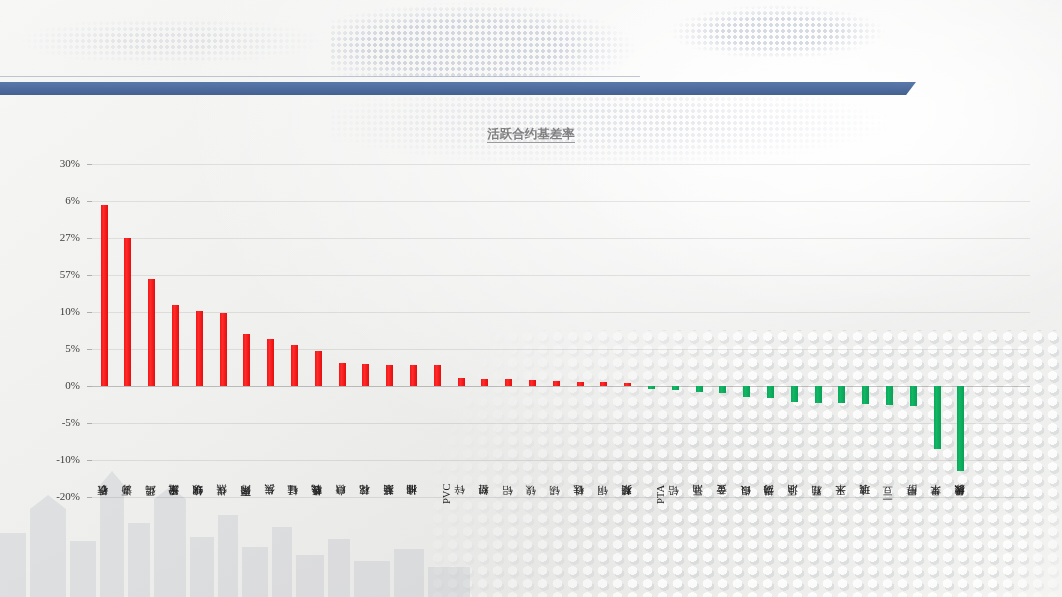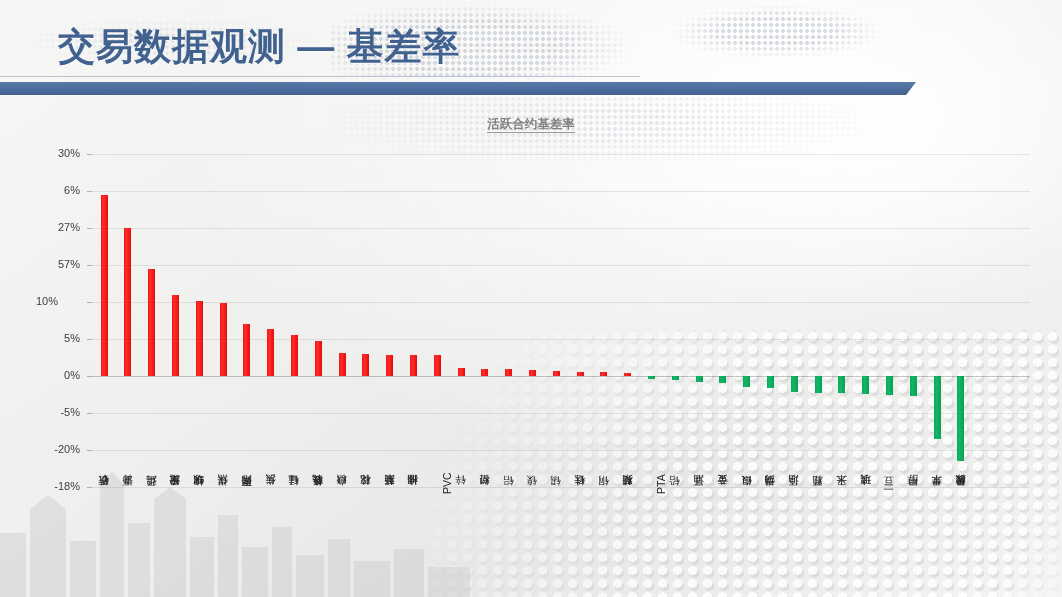--- a/index.html
+++ b/index.html
@@ -69,28 +69,28 @@
   #titlebar-tip{
     position:absolute;left:894px;top:82px;width:22px;height:13px;
     background:linear-gradient(180deg,#5a79ab 0%,#44618f 100%);
     clip-path:polygon(0 0,100% 0,55% 100%,0 100%);
   }
   #titlebar-hair{
     position:absolute;left:0;top:76px;width:640px;height:1px;
     background:rgba(140,155,180,.55);
   }
   
-  #chart{position:absolute;left:0;top:104px;width:1062px;height:470px;}
+  #chart{position:absolute;left:0;top:114px;width:1062px;height:470px;}
   #chart-title{
     position:absolute;left:0;top:12px;width:1062px;text-align:center;
     font-size:12.5px;font-weight:bold;color:#7f7f7f;
   }
   #chart-title span{border-bottom:1px solid #9a9a9a;padding-bottom:1px;}
   
-  #plot{position:absolute;left:92px;top:50px;width:938px;height:333px;}
+  #plot{position:absolute;left:92px;top:50px;width:938px;height:333px;font-family:Liberation Serif, serif;}
   .gridline{position:absolute;left:0;width:100%;height:1px;background:rgba(0,0,0,.085);}
   .gridline.zero{background:rgba(0,0,0,.22);height:1px;}
   .ytick{
     position:absolute;right:1044px;width:60px;text-align:right;
     font-size:11px;color:#3d3d3d;transform:translateY(-7px);
   }
   .tickmark{position:absolute;width:5px;height:1px;background:rgba(0,0,0,.28);}
   .bar{position:absolute;width:7px;}
   .bar.pos{background:linear-gradient(90deg,#f31717 0%,#ff2b2b 35%,#e60d0d 100%);}
   .bar.neg{background:linear-gradient(90deg,#0aa85c 0%,#12b765 35%,#08a055 100%);}
@@ -127,21 +127,20 @@
       <path d="M242 160 L242 110 L268 110 L268 160 Z"></path>
       <path d="M272 160 L272 90 L292 90 L292 160 Z"></path>
       <path d="M296 160 L296 118 L324 118 L324 160 Z"></path>
       <path d="M328 160 L328 102 L350 102 L350 160 Z"></path>
       <path d="M354 160 L354 124 L390 124 L390 160 Z"></path>
       <path d="M394 160 L394 112 L424 112 L424 160 Z"></path>
       <path d="M428 160 L428 130 L470 130 L470 160 Z"></path>
     </g>
   </svg>
 
-  <div id="title">交易数据观测 — 基差率</div>
   <div id="titlebar-hair"></div>
   <div id="titlebar"></div>
   <div id="titlebar-tip"></div>
 
   <div id="chart">
     <div id="chart-title">
       <span>活跃合约基差率</span>
     </div>
     <div id="plot">
         <div class="gridline" style="top: 0px;"></div>
@@ -151,36 +150,36 @@
         <div class="tickmark" style="top: 37px; left: -5px;"></div>
         <div class="ytick" style="top: 37px; left: -78px; width: 66px;">6%</div>
         <div class="gridline" style="top: 74px;"></div>
         <div class="tickmark" style="top: 74px; left: -5px;"></div>
         <div class="ytick" style="top: 74px; left: -78px; width: 66px;">27%</div>
         <div class="gridline" style="top: 111px;"></div>
         <div class="tickmark" style="top: 111px; left: -5px;"></div>
         <div class="ytick" style="top: 111px; left: -78px; width: 66px;">57%</div>
         <div class="gridline" style="top: 148px;"></div>
         <div class="tickmark" style="top: 148px; left: -5px;"></div>
-        <div class="ytick" style="top: 148px; left: -78px; width: 66px; text-align: center;">10%</div>
+        <div class="ytick" style="top: 148px; left: -78px; width: 66px;">10%</div>
         <div class="gridline" style="top: 185px;"></div>
         <div class="tickmark" style="top: 185px; left: -5px;"></div>
         <div class="ytick" style="top: 185px; left: -78px; width: 66px;">5%</div>
         <div class="gridline zero" style="top: 222px;"></div>
         <div class="tickmark" style="top: 222px; left: -5px;"></div>
         <div class="ytick" style="top: 222px; left: -78px; width: 66px;">0%</div>
         <div class="gridline" style="top: 259px;"></div>
         <div class="tickmark" style="top: 259px; left: -5px;"></div>
         <div class="ytick" style="top: 259px; left: -78px; width: 66px;">-5%</div>
         <div class="gridline" style="top: 296px;"></div>
         <div class="tickmark" style="top: 296px; left: -5px;"></div>
-        <div class="ytick" style="top: 296px; left: -78px; width: 66px;">-20%</div>
+        <div class="ytick" style="top: 296px; left: -78px; width: 66px;">-10%</div>
         <div class="gridline" style="top: 333px;"></div>
         <div class="tickmark" style="top: 333px; left: -5px;"></div>
-        <div class="ytick" style="top: 333px; left: -78px; width: 66px;">-18%</div>
+        <div class="ytick" style="top: 333px; left: -78px; width: 66px;">-20%</div>
         <div class="bar pos" title="铁矿石 24.4%" style="left: 8.5px; top: 41.44px; height: 180.56px;"></div>
         <div class="xlabel" style="left: 6px; top: 340px;">铁矿石</div>
         <div class="bar pos" title="沥青 20%" style="left: 32.3px; top: 74px; height: 148px;"></div>
         <div class="xlabel" style="left: 29.8px; top: 340px;">沥青</div>
         <div class="bar pos" title="鸡蛋 14.5%" style="left: 56.1px; top: 114.7px; height: 107.3px;"></div>
         <div class="xlabel" style="left: 53.6px; top: 340px;">鸡蛋</div>
         <div class="bar pos" title="玉米淀粉 10.9%" style="left: 79.9px; top: 141.34px; height: 80.66px;"></div>
         <div class="xlabel" style="left: 77.4px; top: 340px;">玉米淀粉</div>
         <div class="bar pos" title="螺纹钢 10.2%" style="left: 103.7px; top: 146.52px; height: 75.48px;"></div>
         <div class="xlabel" style="left: 101.2px; top: 340px;">螺纹钢</div>

